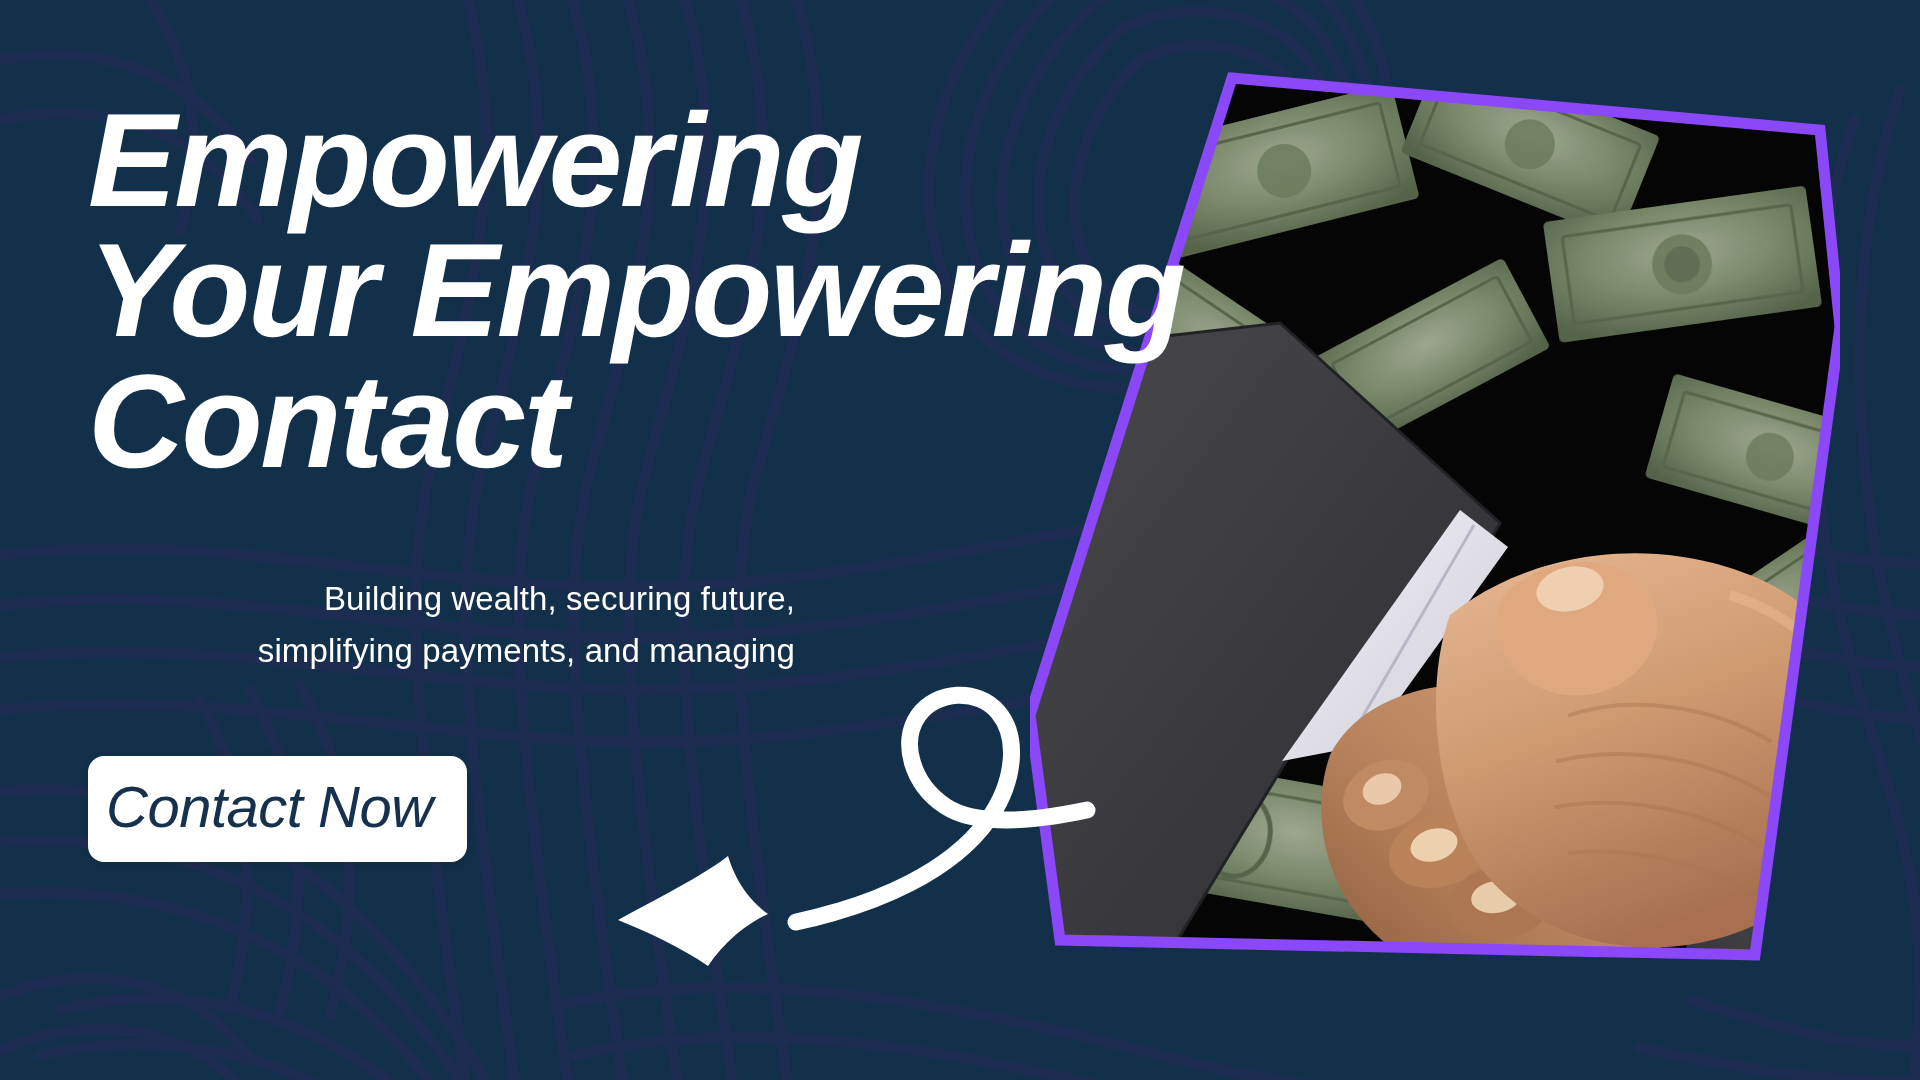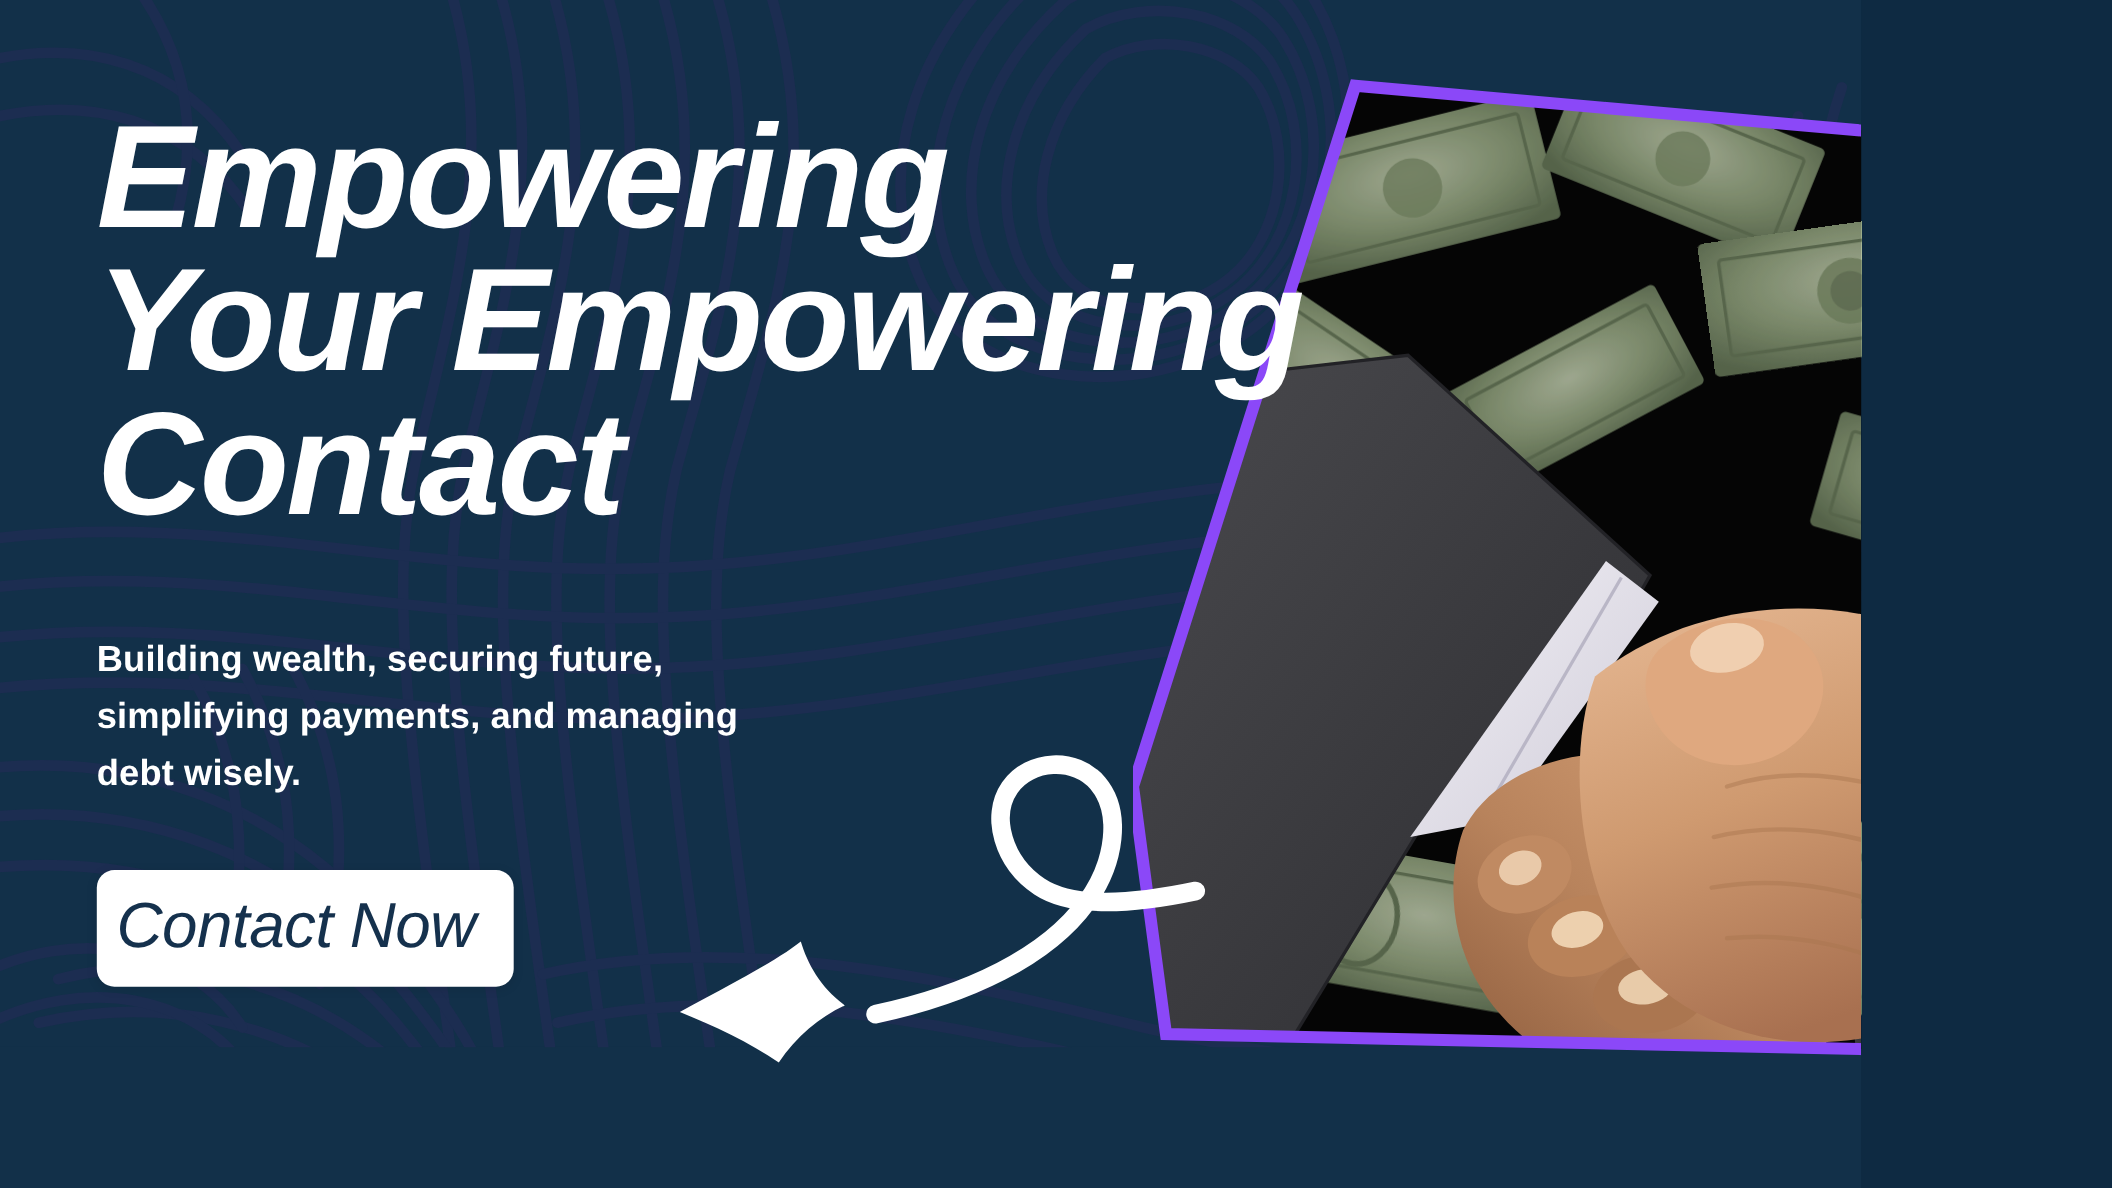--- a/index.html
+++ b/index.html
@@ -2,21 +2,21 @@
 <html><head>
 <meta charset="utf-8">
 <style>
   html, body {
     margin: 0;
     padding: 0;
     background: #0e2a42;
   }
   #banner {
     position: relative;
-    width: 1692px;
+    width: 1920px;
     height: 1080px;
     overflow: hidden;
     background: #123049;
     font-family: "Liberation Sans", sans-serif;
   }
 
   
   #bg-pattern {
     position: absolute;
     inset: 0;
@@ -40,28 +40,29 @@
     line-height: 0.98;
     font-weight: 700;
     font-style: italic;
     letter-spacing: -2.5px;
     text-rendering: geometricPrecision;
     max-width: 1010px;
   }
   #headline .hl-line { display: block; white-space: nowrap; }
 
   #subhead {
-    margin: 0;
+    margin: 17px;
     margin-top: 86px;
     color: #ffffff;
     font-size: 33px;
-    font-weight: 700;
+    font-weight: 400;
     line-height: 1.58;
     letter-spacing: 0.1px;
     max-width: 690px;
+    text-align: right;
   }
   #subhead .sub-line { display: block; }
 
   #cta-button {
     display: inline-block;
     margin-top: 62px;
     background: #ffffff;
     color: #15314d;
     border: none;
     border-radius: 16px;
@@ -307,21 +308,20 @@
 
     <h1 id="headline">
       <span class="hl-line">Empowering</span>
       <span class="hl-line">Your Empowering</span>
       <span class="hl-line">Contact</span>
     </h1>
 
     <p id="subhead">
       <span class="sub-line">Building wealth, securing future,</span>
       <span class="sub-line">simplifying payments, and managing</span>
-      <span class="sub-line">debt wisely.</span>
     </p>
 
     <button id="cta-button">Contact Now</button>
   </div>
 
   <svg id="doodle-arrow" viewBox="0 0 500 320" aria-hidden="true">
 
     <path d="M487 130 C 430 142, 375 146, 345 126
              C 312 104, 300 62, 318 36
              C 336 10, 378 8, 398 32

